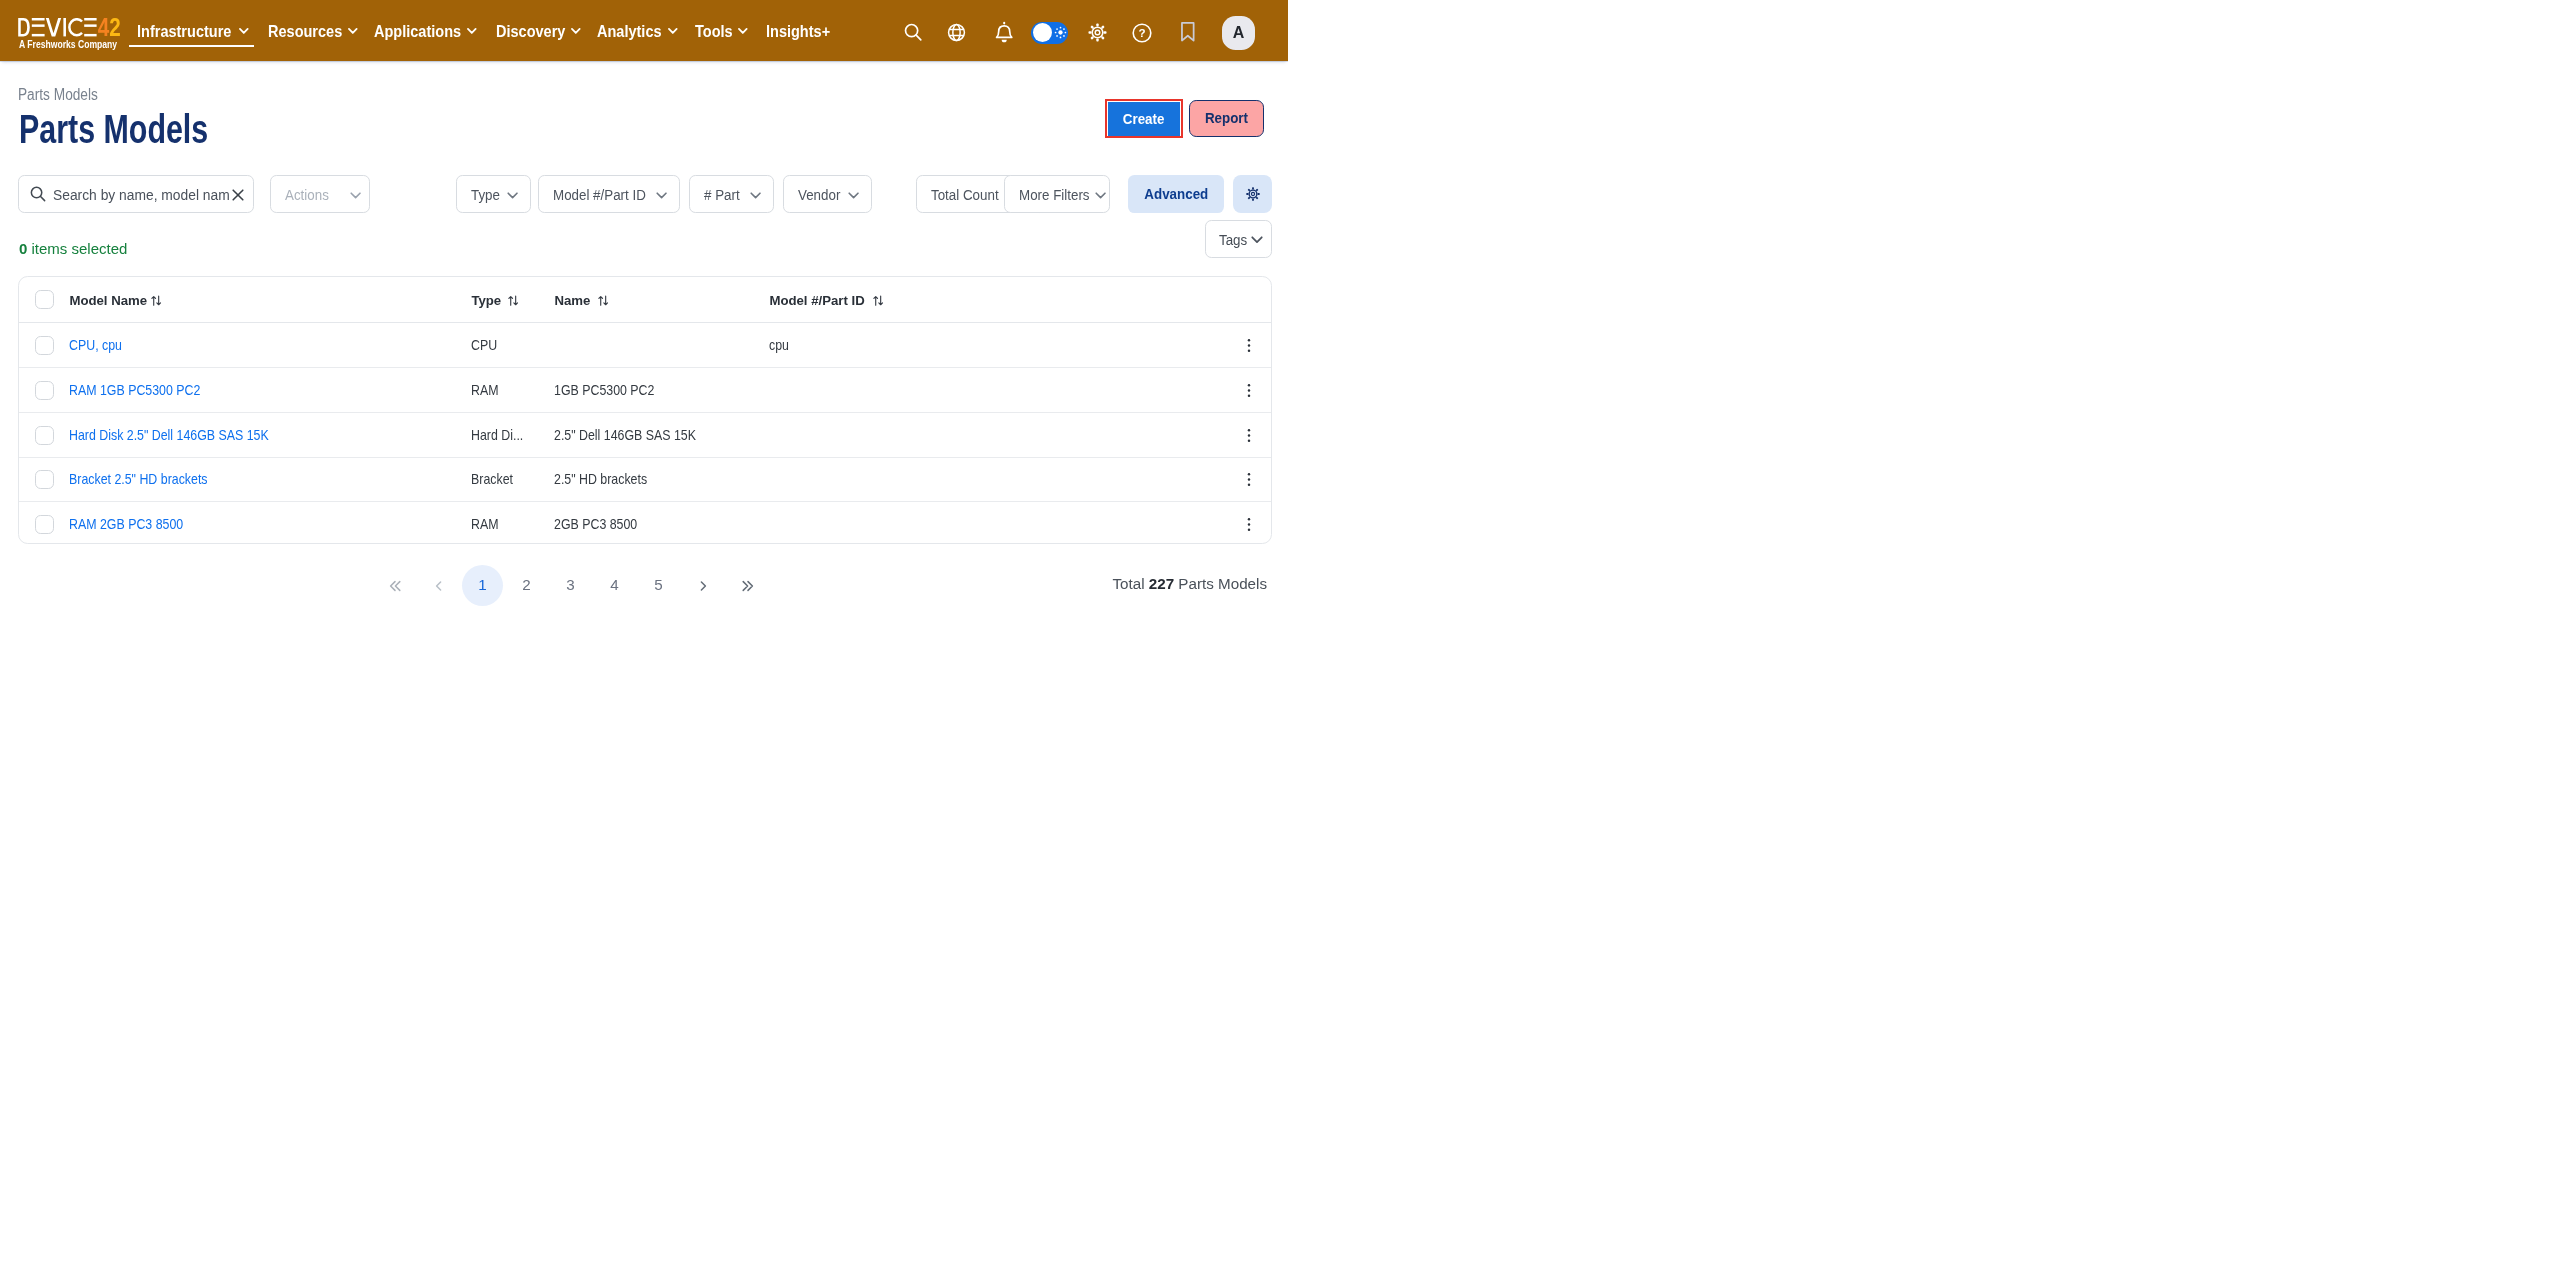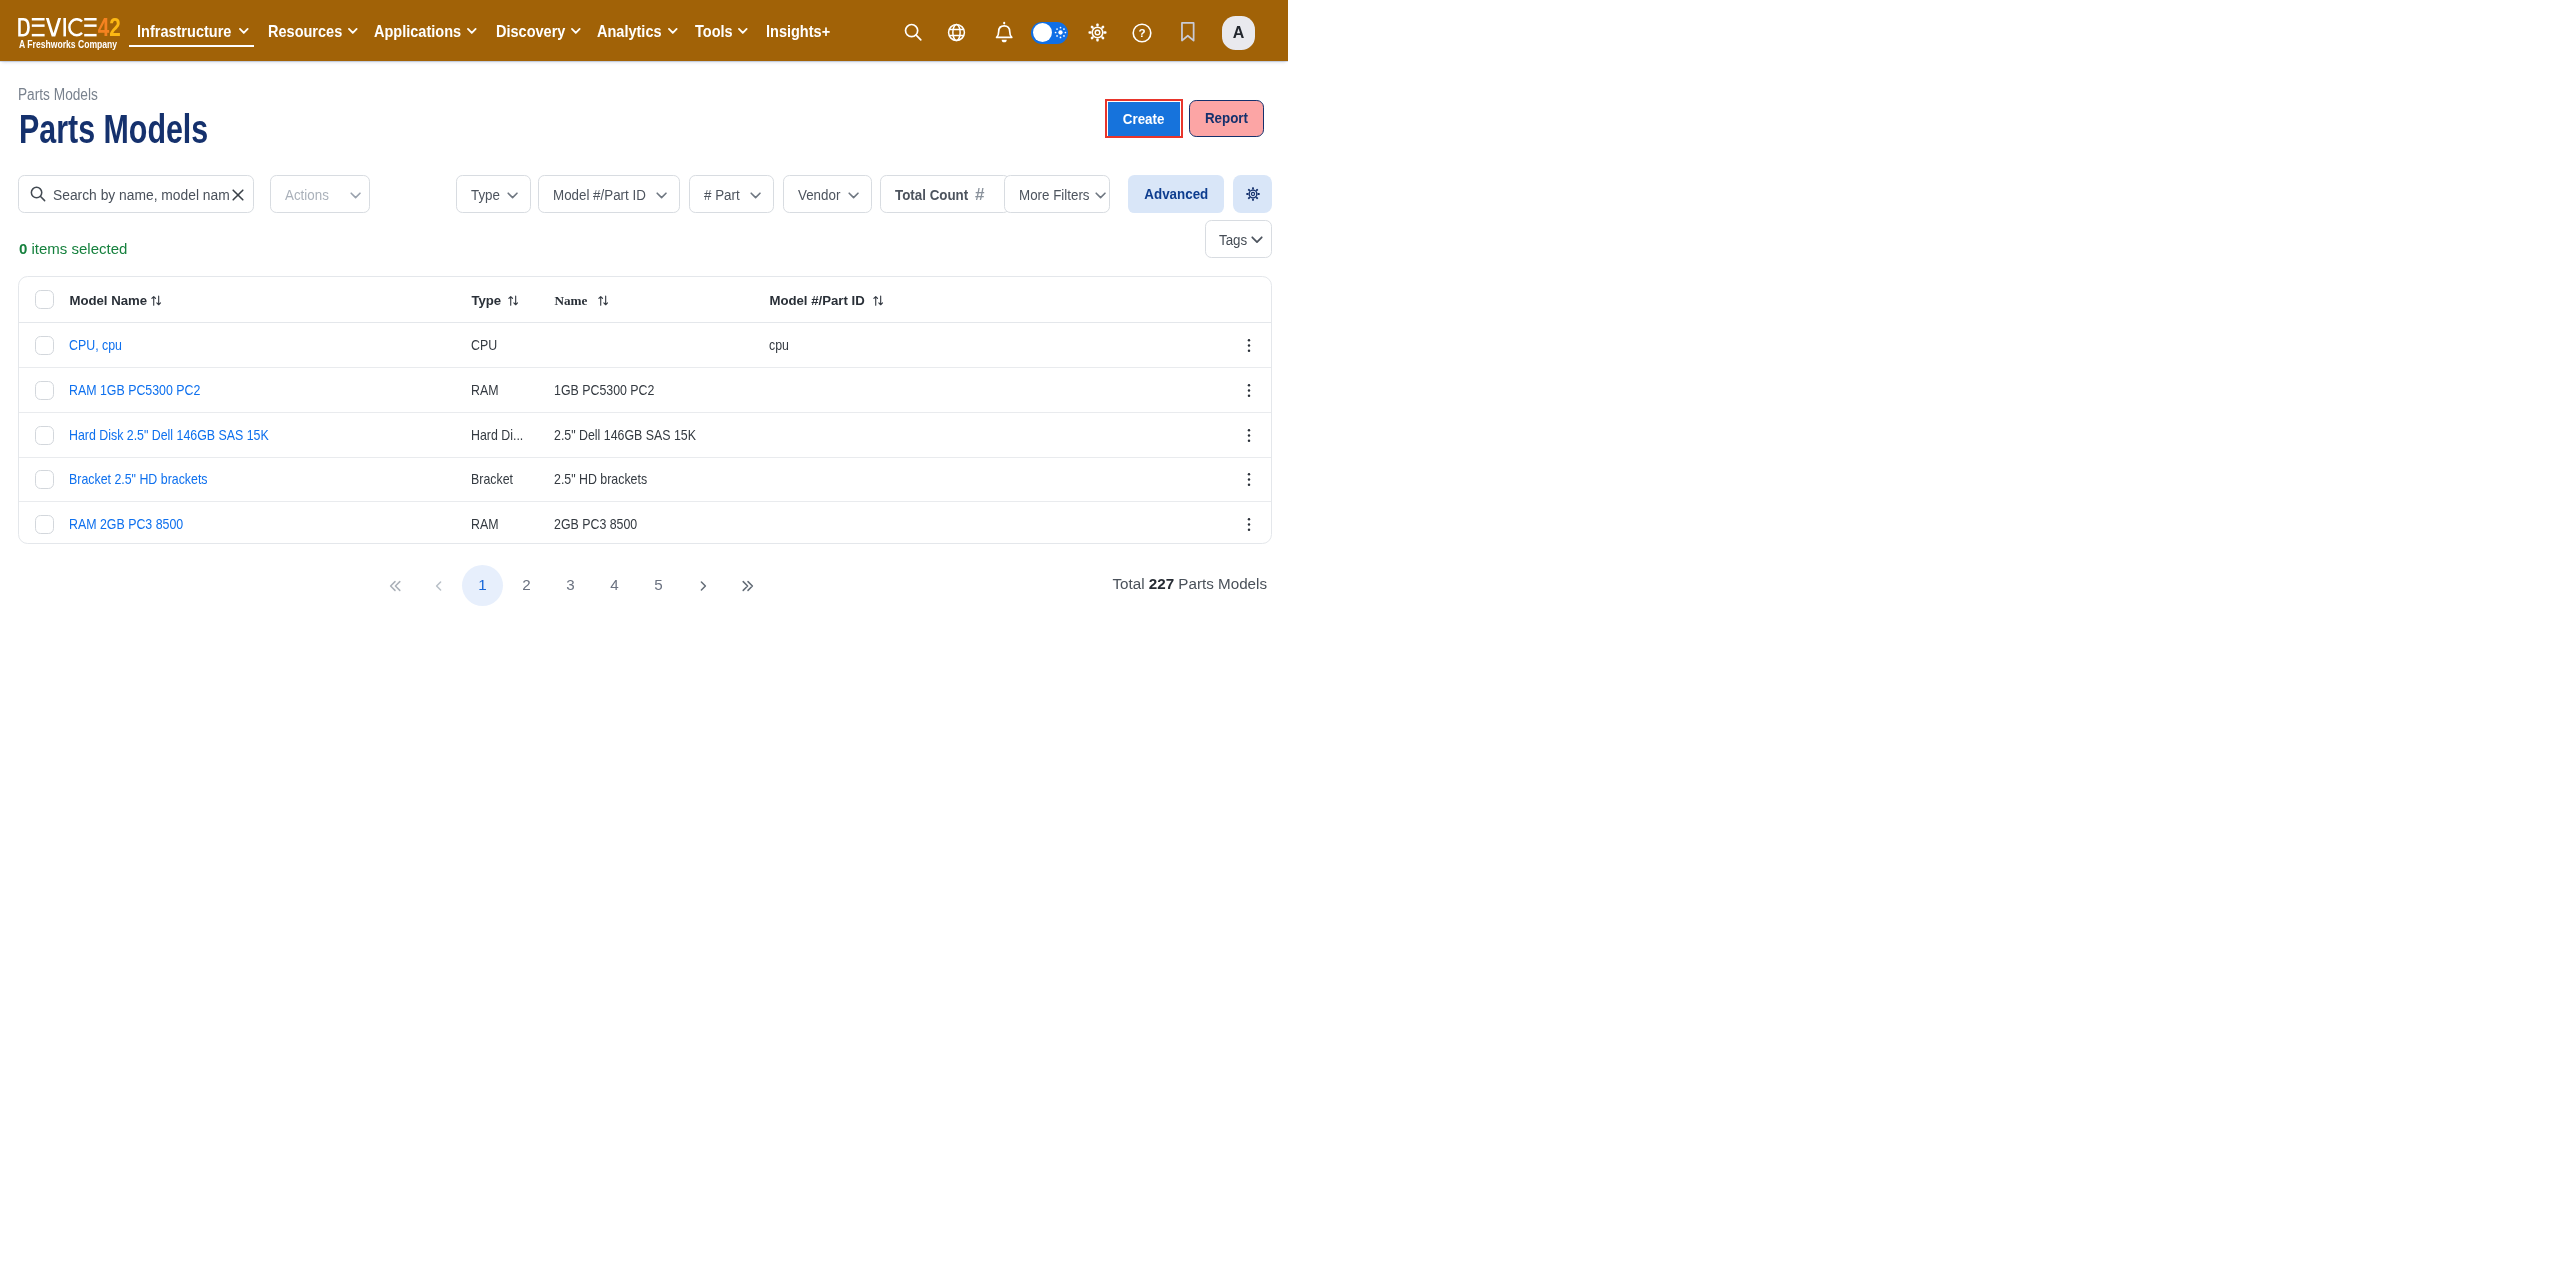--- a/index.html
+++ b/index.html
@@ -231,21 +231,21 @@
     <svg class="boxchev" style="left:60px; top:16px;" width="11.2" height="7.2" viewBox="0 0 14 9">
         <path d="M1.5,1.5 L7,7 L12.5,1.5" stroke="#6f7781" stroke-width="2" fill="none" stroke-linecap="round" stroke-linejoin="round"></path>
       </svg>
   </div>
   <div class="box filter" style="left:783px; width:89px;">
     <span class="boxlabel">Vendor</span>
     <svg class="boxchev" style="left:64px; top:16px;" width="11.2" height="7.2" viewBox="0 0 14 9">
         <path d="M1.5,1.5 L7,7 L12.5,1.5" stroke="#6f7781" stroke-width="2" fill="none" stroke-linecap="round" stroke-linejoin="round"></path>
       </svg>
   </div>
-  <div class="box filter" style="left:880px; width:130px;font-weight:bold;">
+  <div class="box filter" style="left:916px; width:130px;">
     <span class="boxlabel">Total Count</span>
     <span style="position:absolute; left:94px; top:8.8px; font-size:17px; color:#8a929c;">#</span>
   </div>
   <div class="box filter" style="left:1004px; width:106px;">
     <span class="boxlabel">More Filters</span>
     <svg class="boxchev" style="left:90px; top:16px;" width="11.2" height="7.2" viewBox="0 0 14 9">
         <path d="M1.5,1.5 L7,7 L12.5,1.5" stroke="#6f7781" stroke-width="2" fill="none" stroke-linecap="round" stroke-linejoin="round"></path>
       </svg>
   </div>
   <div id="advanced"><span>Advanced</span></div>
@@ -298,21 +298,21 @@
             <path d="M9.6,1.3 V12.1 M7.3,9.8 L9.6,12.2 L11.9,9.8"></path>
           </g>
         </svg>
       <div class="hcell" style="left:452px;">Type</div>
       <svg class="sorti" style="left:489px; top:17.6px;" width="10.4" height="11.2" viewBox="0 0 13 14">
           <g stroke="#343a43" stroke-width="1.4" fill="none" stroke-linecap="round" stroke-linejoin="round">
             <path d="M3.4,12.8 V2 M1.1,4.3 L3.4,1.9 L5.7,4.3"></path>
             <path d="M9.6,1.3 V12.1 M7.3,9.8 L9.6,12.2 L11.9,9.8"></path>
           </g>
         </svg>
-      <div class="hcell" style="left:535px;font-family:Liberation Serif, serif;">Name</div>
+      <div class="hcell" style="left:535px;">Name</div>
       <svg class="sorti" style="left:579px; top:17.6px;" width="10.4" height="11.2" viewBox="0 0 13 14">
           <g stroke="#343a43" stroke-width="1.4" fill="none" stroke-linecap="round" stroke-linejoin="round">
             <path d="M3.4,12.8 V2 M1.1,4.3 L3.4,1.9 L5.7,4.3"></path>
             <path d="M9.6,1.3 V12.1 M7.3,9.8 L9.6,12.2 L11.9,9.8"></path>
           </g>
         </svg>
       <div class="hcell" style="left:750px;">Model #/Part ID</div>
       <svg class="sorti" style="left:854px; top:17.6px;" width="10.4" height="11.2" viewBox="0 0 13 14">
           <g stroke="#343a43" stroke-width="1.4" fill="none" stroke-linecap="round" stroke-linejoin="round">
             <path d="M3.4,12.8 V2 M1.1,4.3 L3.4,1.9 L5.7,4.3"></path>

